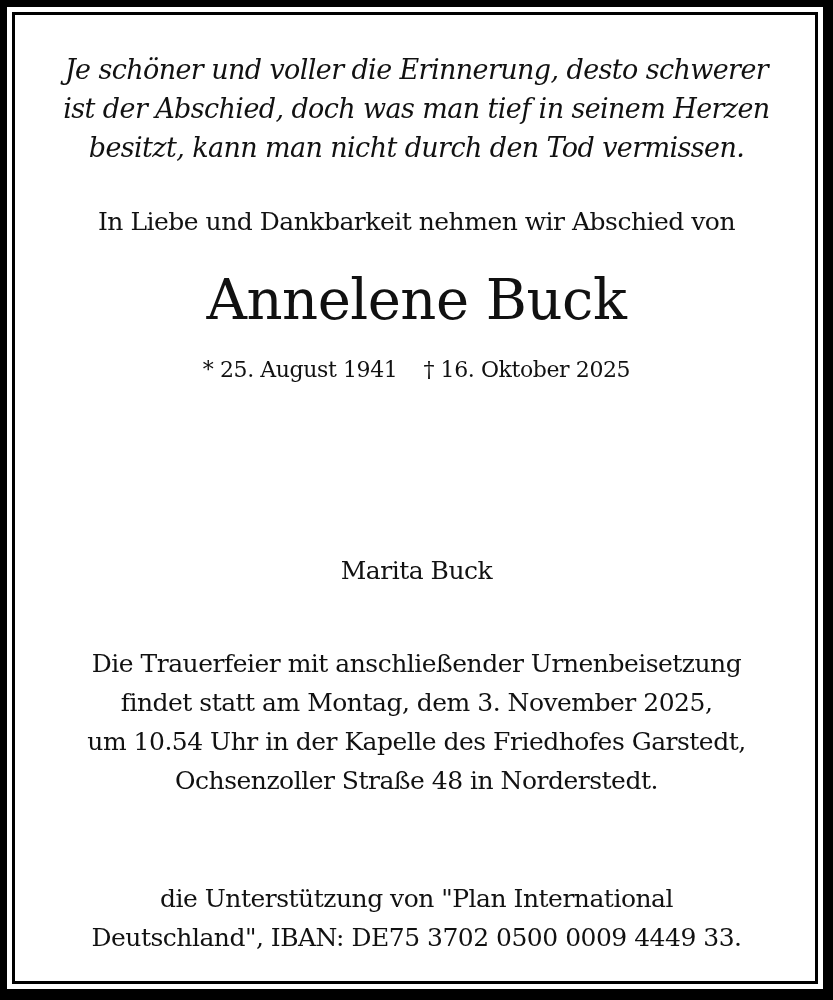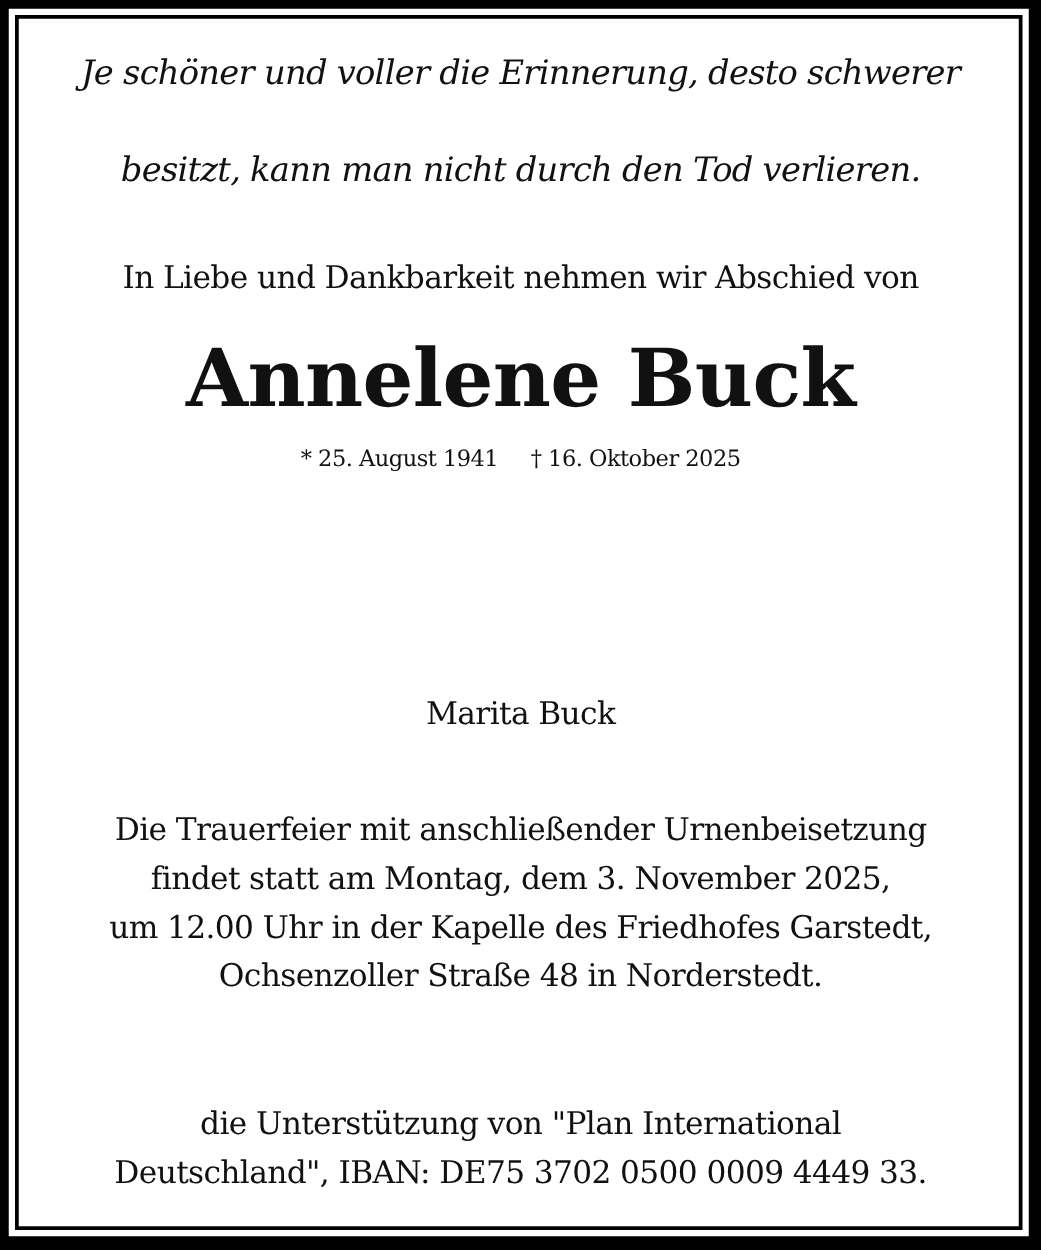--- a/index.html
+++ b/index.html
@@ -15,47 +15,48 @@
     .frame-inner {
       position: absolute; left: 12px; top: 12px; right: 15px; bottom: 16px;
       border: 3px solid #000; background: #fff; box-sizing: border-box;
     }
     .content {
       position: absolute; left: 0; right: 0; top: 0; bottom: 0;
       font-family: "DejaVu Serif", "Liberation Serif", serif;
       color: #111; text-align: center;
     }
     .line { position: absolute; left: 0; right: 0; white-space: nowrap; line-height: 1; }
-    .motto { font-style: italic; font-size: 27px; letter-spacing: -0.6px; }
+    .motto { font-style: italic; font-size: 27px; letter-spacing: -0.6px; margin-top: 11px; }
     .txt { font-size: 25px; letter-spacing: -0.5px; }
-    .name { font-size: 64px; font-weight: bold; letter-spacing: -0.5px; }
-    .dates { font-size: 18px; letter-spacing: -0.4px; }
+    .name { font-size: 56px; font-weight: normal; letter-spacing: -0.5px; }
+    .dates { font-size: 22px; letter-spacing: -0.4px; }
     .dates .gap { display: inline-block; width: 26px; }
   </style>
 </head>
 <body>
 
 <div class="frame-outer">
   <div class="frame-gap"></div>
   <div class="frame-inner"></div>
 </div>
 
 <div class="content">
   <div class="line motto" style="top:45px">Je schöner und voller die Erinnerung, desto schwerer</div>
-  <div class="line motto" style="top:123px">besitzt, kann man nicht durch den Tod verlieren.</div>
+  <div class="line motto" style="top:84px">ist der Abschied, doch was man tief in seinem Herzen</div>
+  <div class="line motto" style="top:123px">besitzt, kann man nicht durch den Tod vermissen.</div>
 
   <div class="line txt" style="top:209px">In Liebe und Dankbarkeit nehmen wir Abschied von</div>
 
   <div class="line name" style="top:272px">Annelene Buck</div>
 
   <div class="line dates" style="top:359px"><span>* 25. August 1941</span><span class="gap"></span><span>† 16. Oktober 2025</span></div>
 
 
   <div class="line txt" style="top:558px">Marita Buck</div>
 
   <div class="line txt" style="top:651px">Die Trauerfeier mit anschließender Urnenbeisetzung</div>
   <div class="line txt" style="top:690px">findet statt am Montag, dem 3. November 2025,</div>
-  <div class="line txt" style="top:729px">um 12.00 Uhr in der Kapelle des Friedhofes Garstedt,</div>
+  <div class="line txt" style="top:729px">um 10.54 Uhr in der Kapelle des Friedhofes Garstedt,</div>
   <div class="line txt" style="top:768px">Ochsenzoller Straße 48 in Norderstedt.</div>
 
   <div class="line txt" style="top:886px">die Unterstützung von "Plan International</div>
   <div class="line txt" style="top:925px">Deutschland", IBAN: DE75 3702 0500 0009 4449 33.</div>
 </div>
 
 </body></html>

